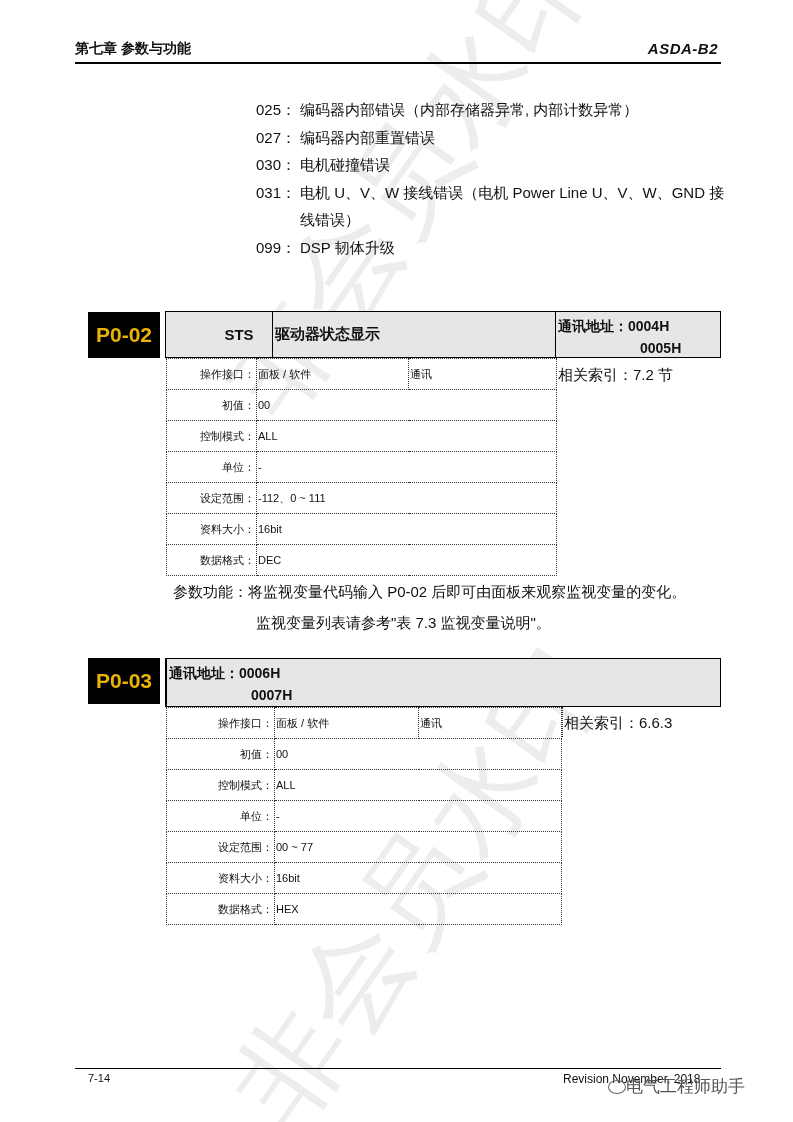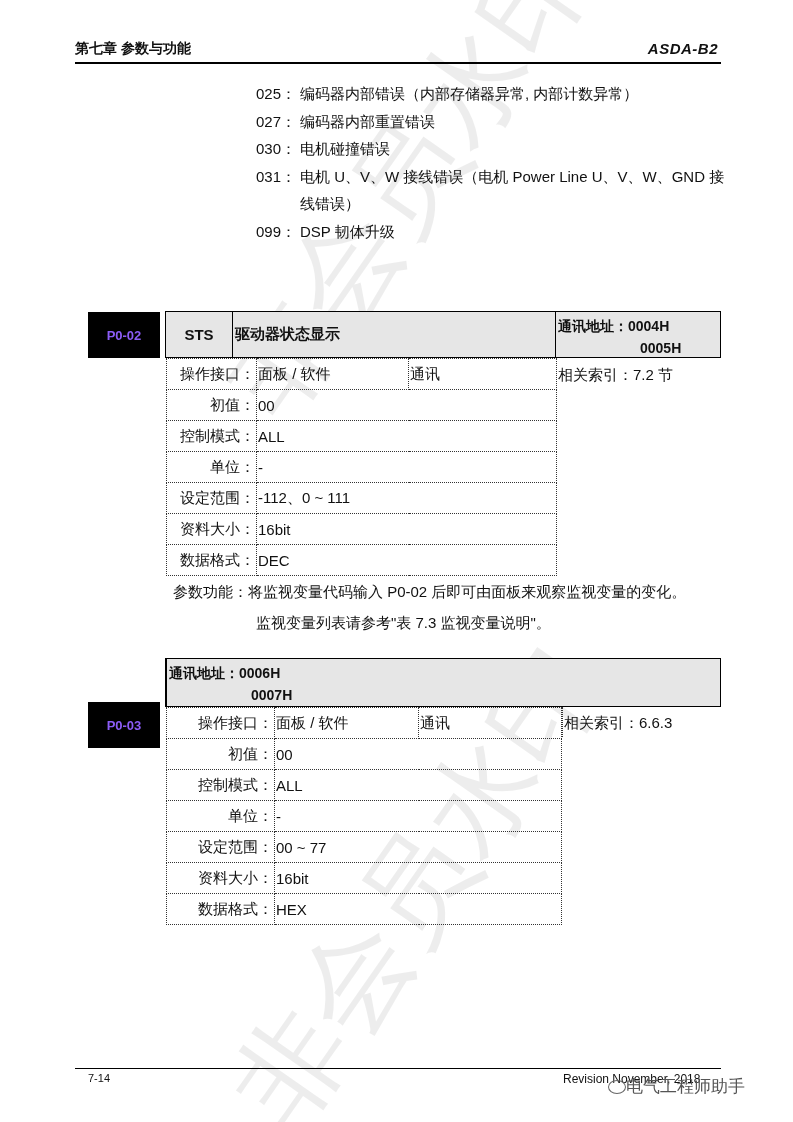--- a/index.html
+++ b/index.html
@@ -8,40 +8,40 @@
       font-family: "Liberation Sans", "DejaVu Sans", sans-serif;
       color: #111;
     }
     .abs { position: absolute; }
     
     .hdr-title { left: 75px; top: 40px; font-size: 14px; font-weight: bold; }
     .hdr-logo { right: 75px; top: 40px; font-size: 15px; font-weight: bold; font-style: italic; letter-spacing: 0.5px; }
     .hdr-rule { left: 75px; top: 62px; width: 646px; height: 0; border-top: 2px solid #000; }
 
     
-    .err-list { left: 256px; top: 80px; width: 470px; font-size: 15px; line-height: 27.5px; }
+    .err-list { left: 256px; top: 96px; width: 470px; font-size: 15px; line-height: 27.5px; }
     .err-item { display: flex; }
     .err-code { width: 44px; flex: none; }
     .err-text { flex: 1; }
 
     
     .pcode {
-      background: #000; color: #8b5cf6; font-weight: bold; font-size: 13px;
+      background: #000; color: #eab308; font-weight: bold; font-size: 21px;
       width: 72px; height: 46px; display: flex; align-items: center; justify-content: center;
     }
     .ptitle-box {
       background: #e6e6e6; border: 1.5px solid #000; box-sizing: border-box; display: flex;
       font-weight: bold; font-size: 15px;
     }
-    .ptitle-abbr { display: flex; align-items: center; justify-content: center; border-right: 1px solid #000; }
+    .ptitle-abbr { display: flex; align-items: center; justify-content: center; border-right: 1px solid #000; margin-left: 40px; }
     .ptitle-name { display: flex; align-items: center; padding-left: 2px; flex: 1; }
     .ptitle-addr { border-left: 1px solid #000; padding: 3px 2px; font-size: 14px; line-height: 22px; }
     .addr-line2 { padding-left: 82px; }
 
-    .ptable { border-collapse: collapse; font-size: 15px; }
+    .ptable { border-collapse: collapse; font-size: 11px; }
     .ptable td { border: 1px dotted #333; height: 30px; padding: 0; vertical-align: middle; }
     .ptable td.lbl { text-align: right; padding-right: 1px; }
     .ptable td.val { padding-left: 1px; }
     .ref { font-size: 15px; }
 
     .func { font-size: 15px; line-height: 31px; }
 
     
     .ftr-rule { left: 75px; top: 1068px; width: 646px; height: 0; border-top: 1px solid #000; }
     .ftr-page { left: 88px; top: 1072px; font-size: 11px; }
@@ -132,21 +132,21 @@
 </tbody>
   </table>
 <div class="abs ref" style="left:558px;top:366px;">相关索引：7.2 节</div>
 <div class="abs" style="left:556px;top:358px;height:30px;border-left:1px dotted #333;"></div>
 
 <div class="abs func" style="left:173px;top:576px;width:560px;">
   <div><span>参数功能：</span><span>将监视变量代码输入 P0-02 后即可由面板来观察监视变量的变化。</span></div>
   <div style="padding-left:83px;">监视变量列表请参考"表 7.3 监视变量说明"。</div>
 </div>
 
-<div class="abs pcode" style="left:88px;top:658px;margin-top:44px;">P0-03</div>
+<div class="abs pcode" style="left:88px;top:658px;">P0-03</div>
 <div class="abs ptitle-box" style="left:165px;top:658px;width:556px;height:49px;">
   <div class="ptitle-addr" style="width:154px;">
     <div><span>通讯地址：</span><span>0006H</span></div>
     <div class="addr-line2">0007H</div>
   </div>
 </div>
 <table class="abs ptable" style="left:166px;top:707px;width:396px;">
   <tbody>
       <tr>
     <td class="lbl" style="width:106px;">操作接口：</td>

